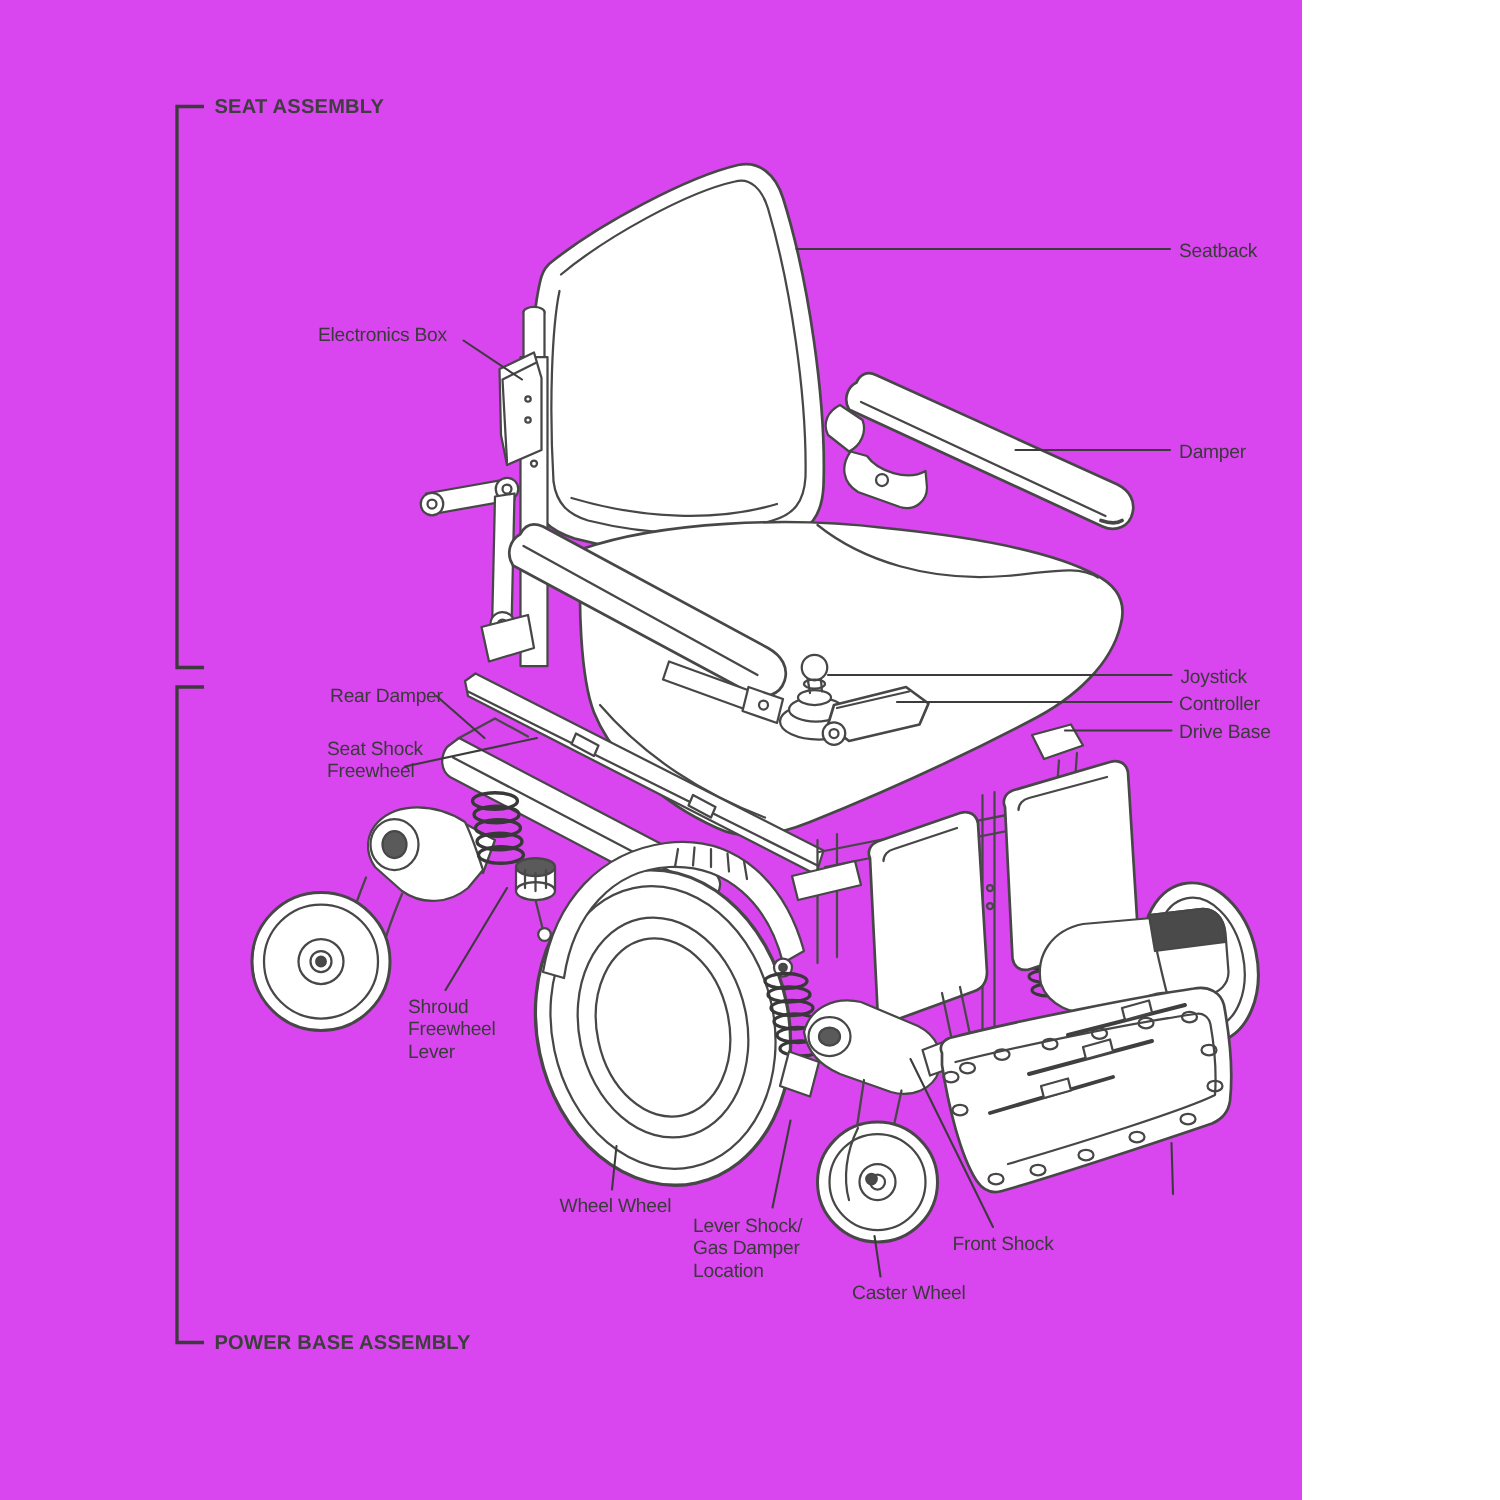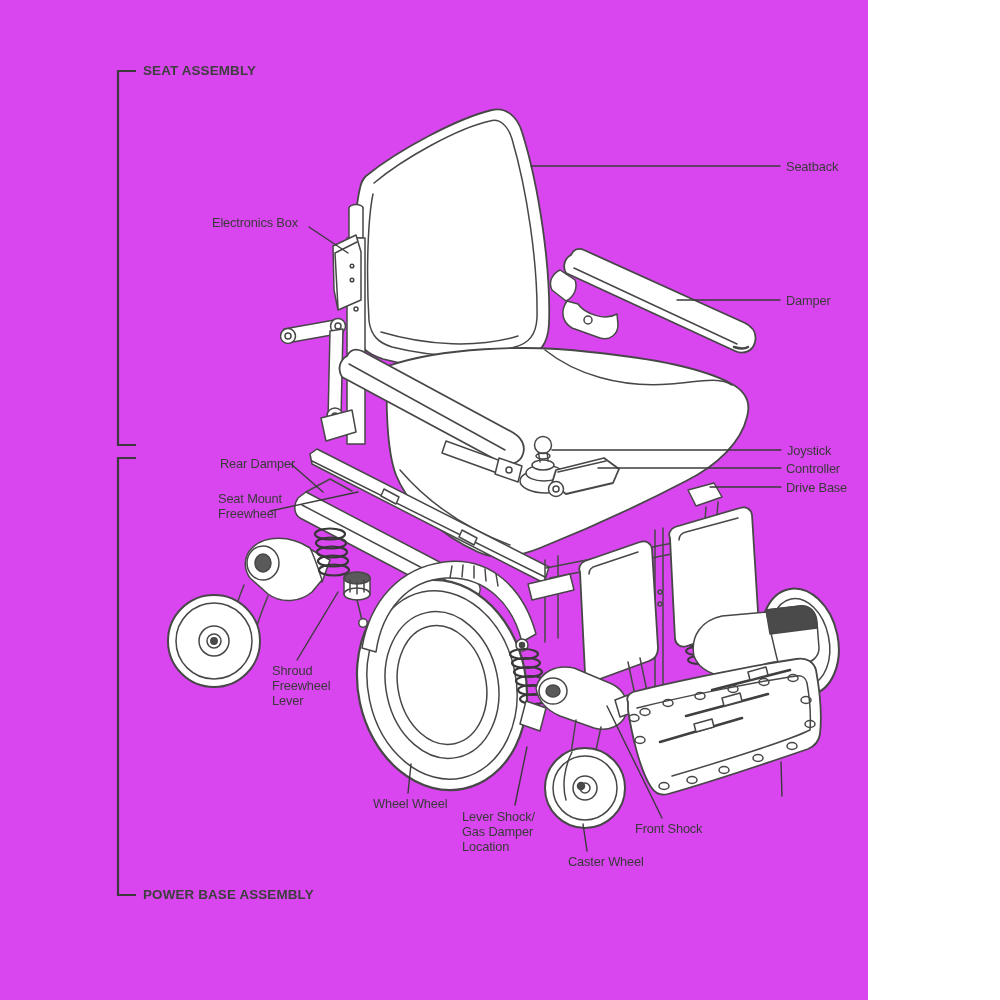--- a/index.html
+++ b/index.html
@@ -280,21 +280,21 @@
 
   <div class="callout" style="left:787px;top:443px">Joystick</div>
 
   <div class="callout right-col" style="top:461px">Controller</div>
 
   <div class="callout right-col" style="top:480px">Drive Base</div>
 
   <div class="callout" style="left:220px;top:456px">Rear Damper</div>
 
   <div class="callout" style="left:218px;top:491px">
-    <span>Seat Mount</span>
+    <span>Seat Shock</span>
     <span>Freewheel</span>
   </div>
 
   <div class="callout" style="left:272px;top:663px">
     <span>Shroud</span>
     <span>Freewheel</span>
     <span>Lever</span>
   </div>
 
   <div class="callout" style="left:373px;top:796px">Wheel Wheel</div>

